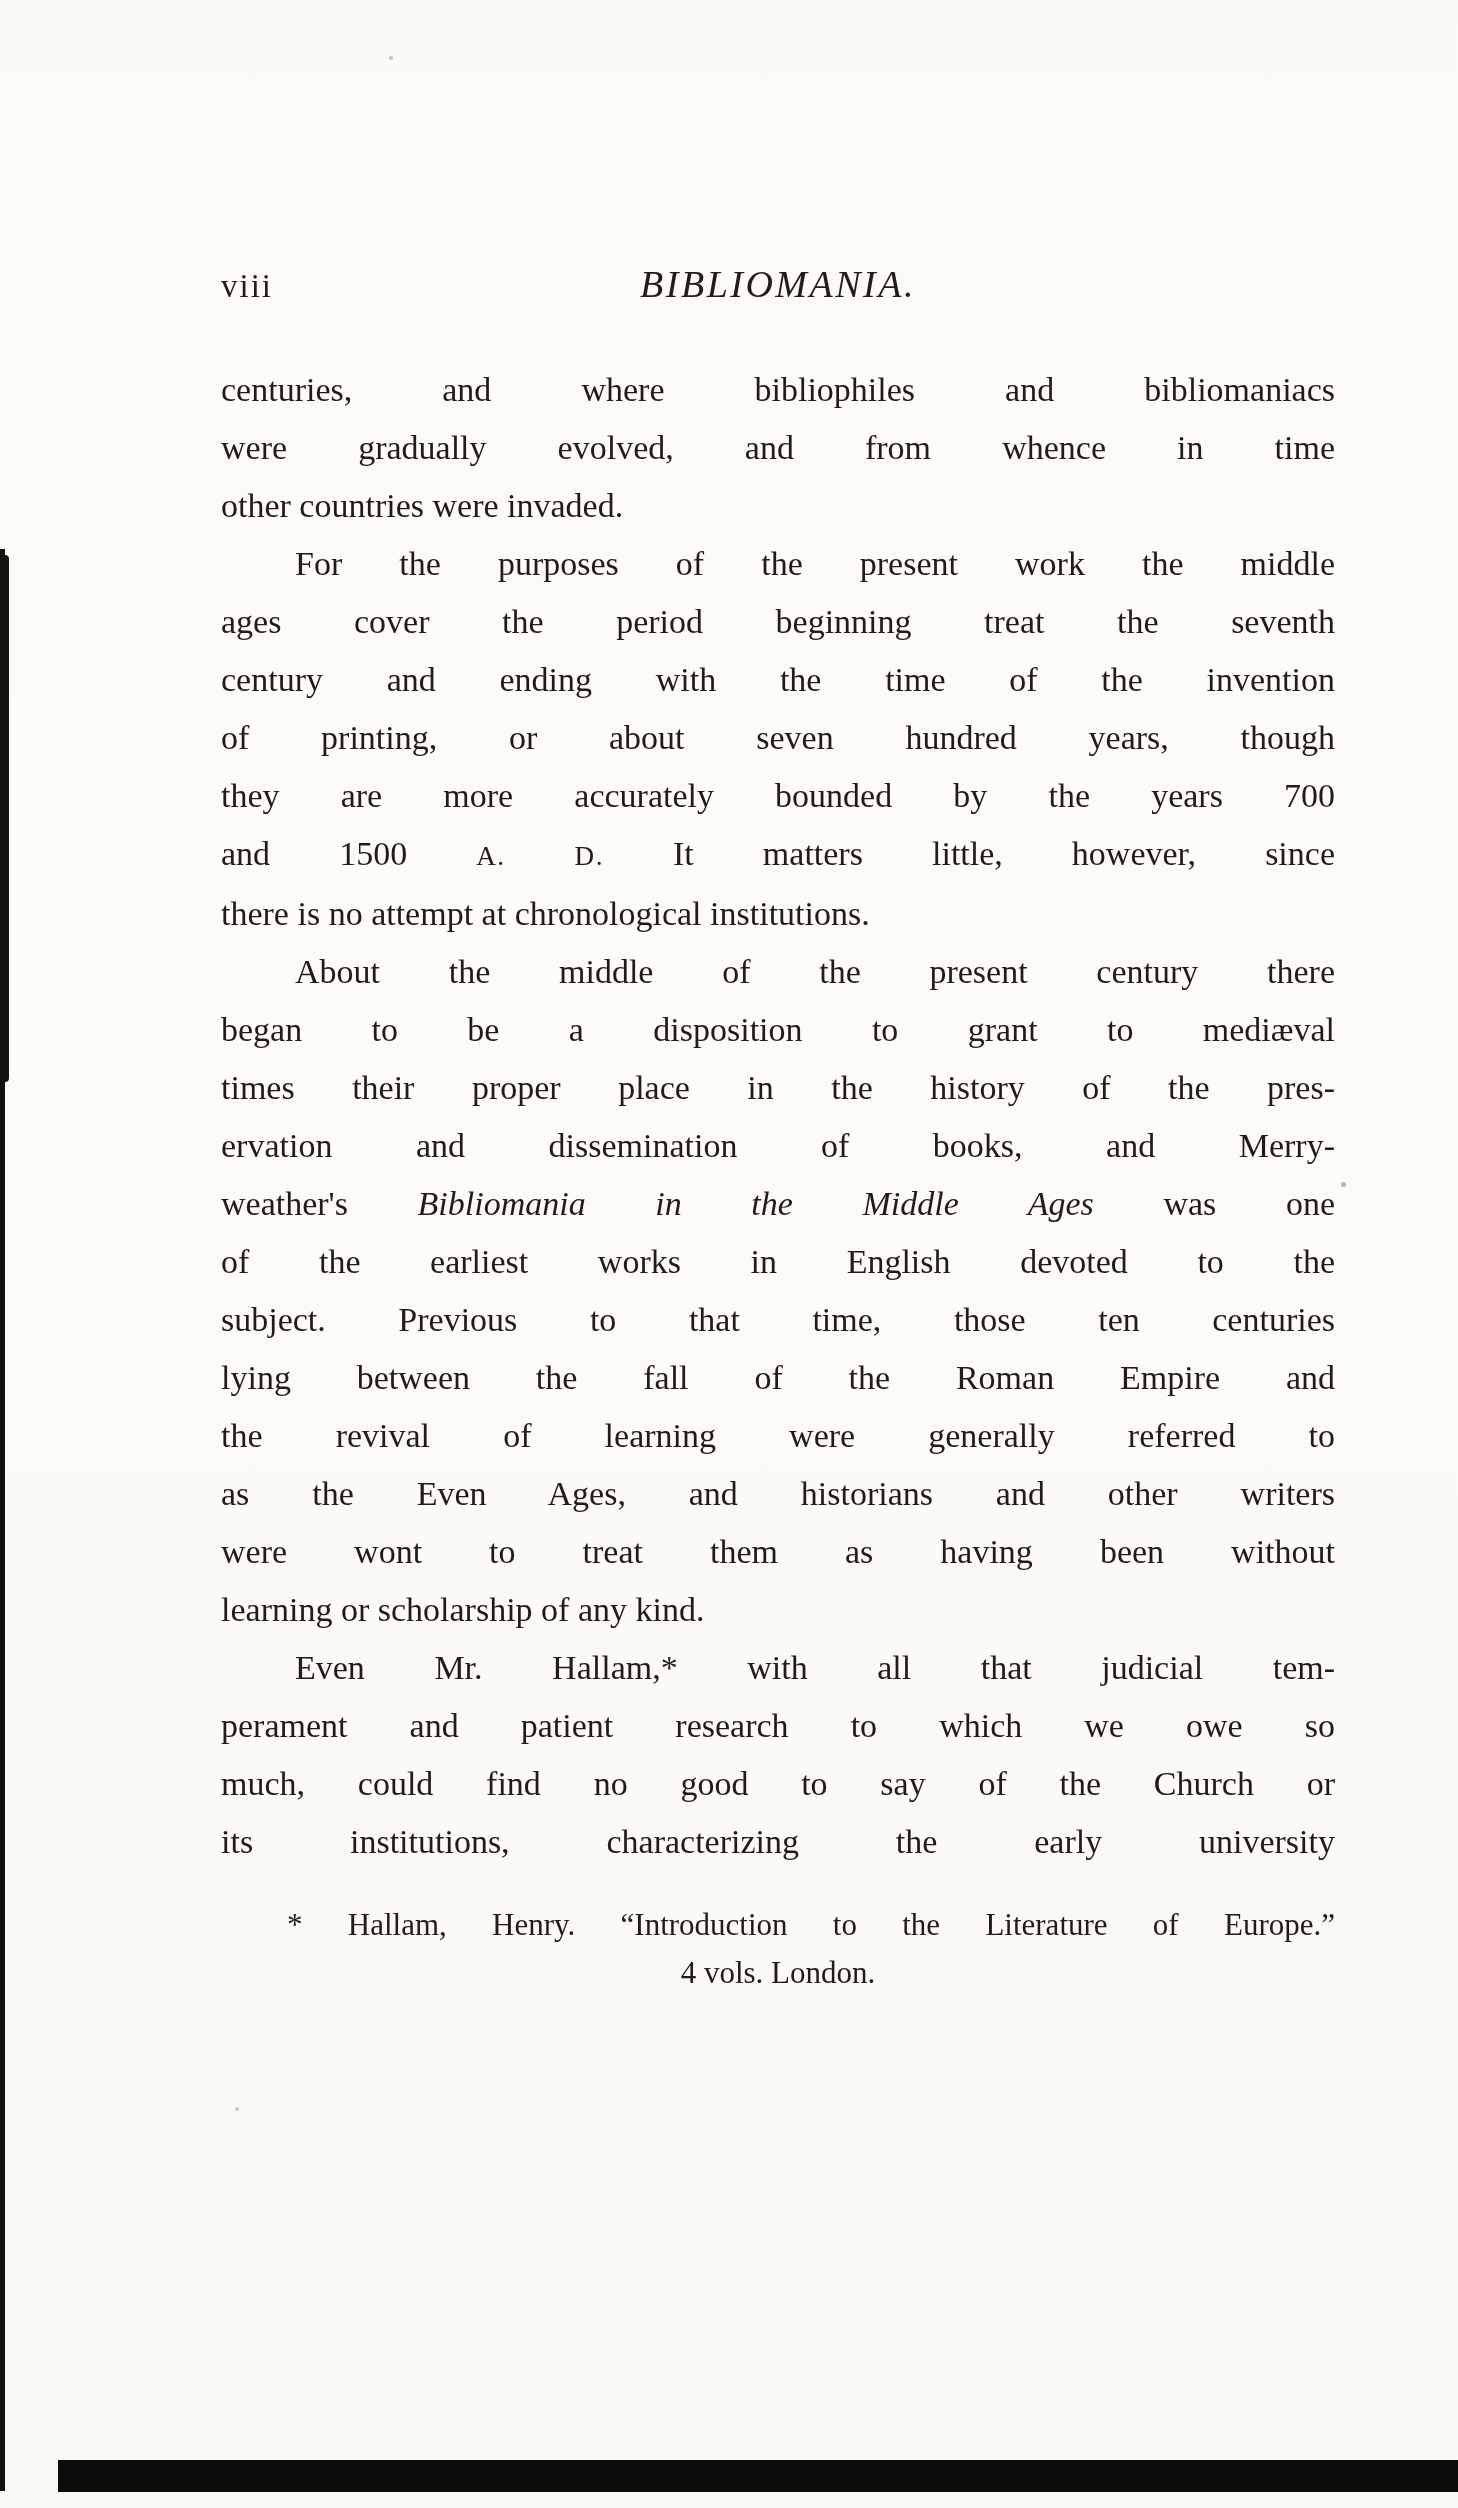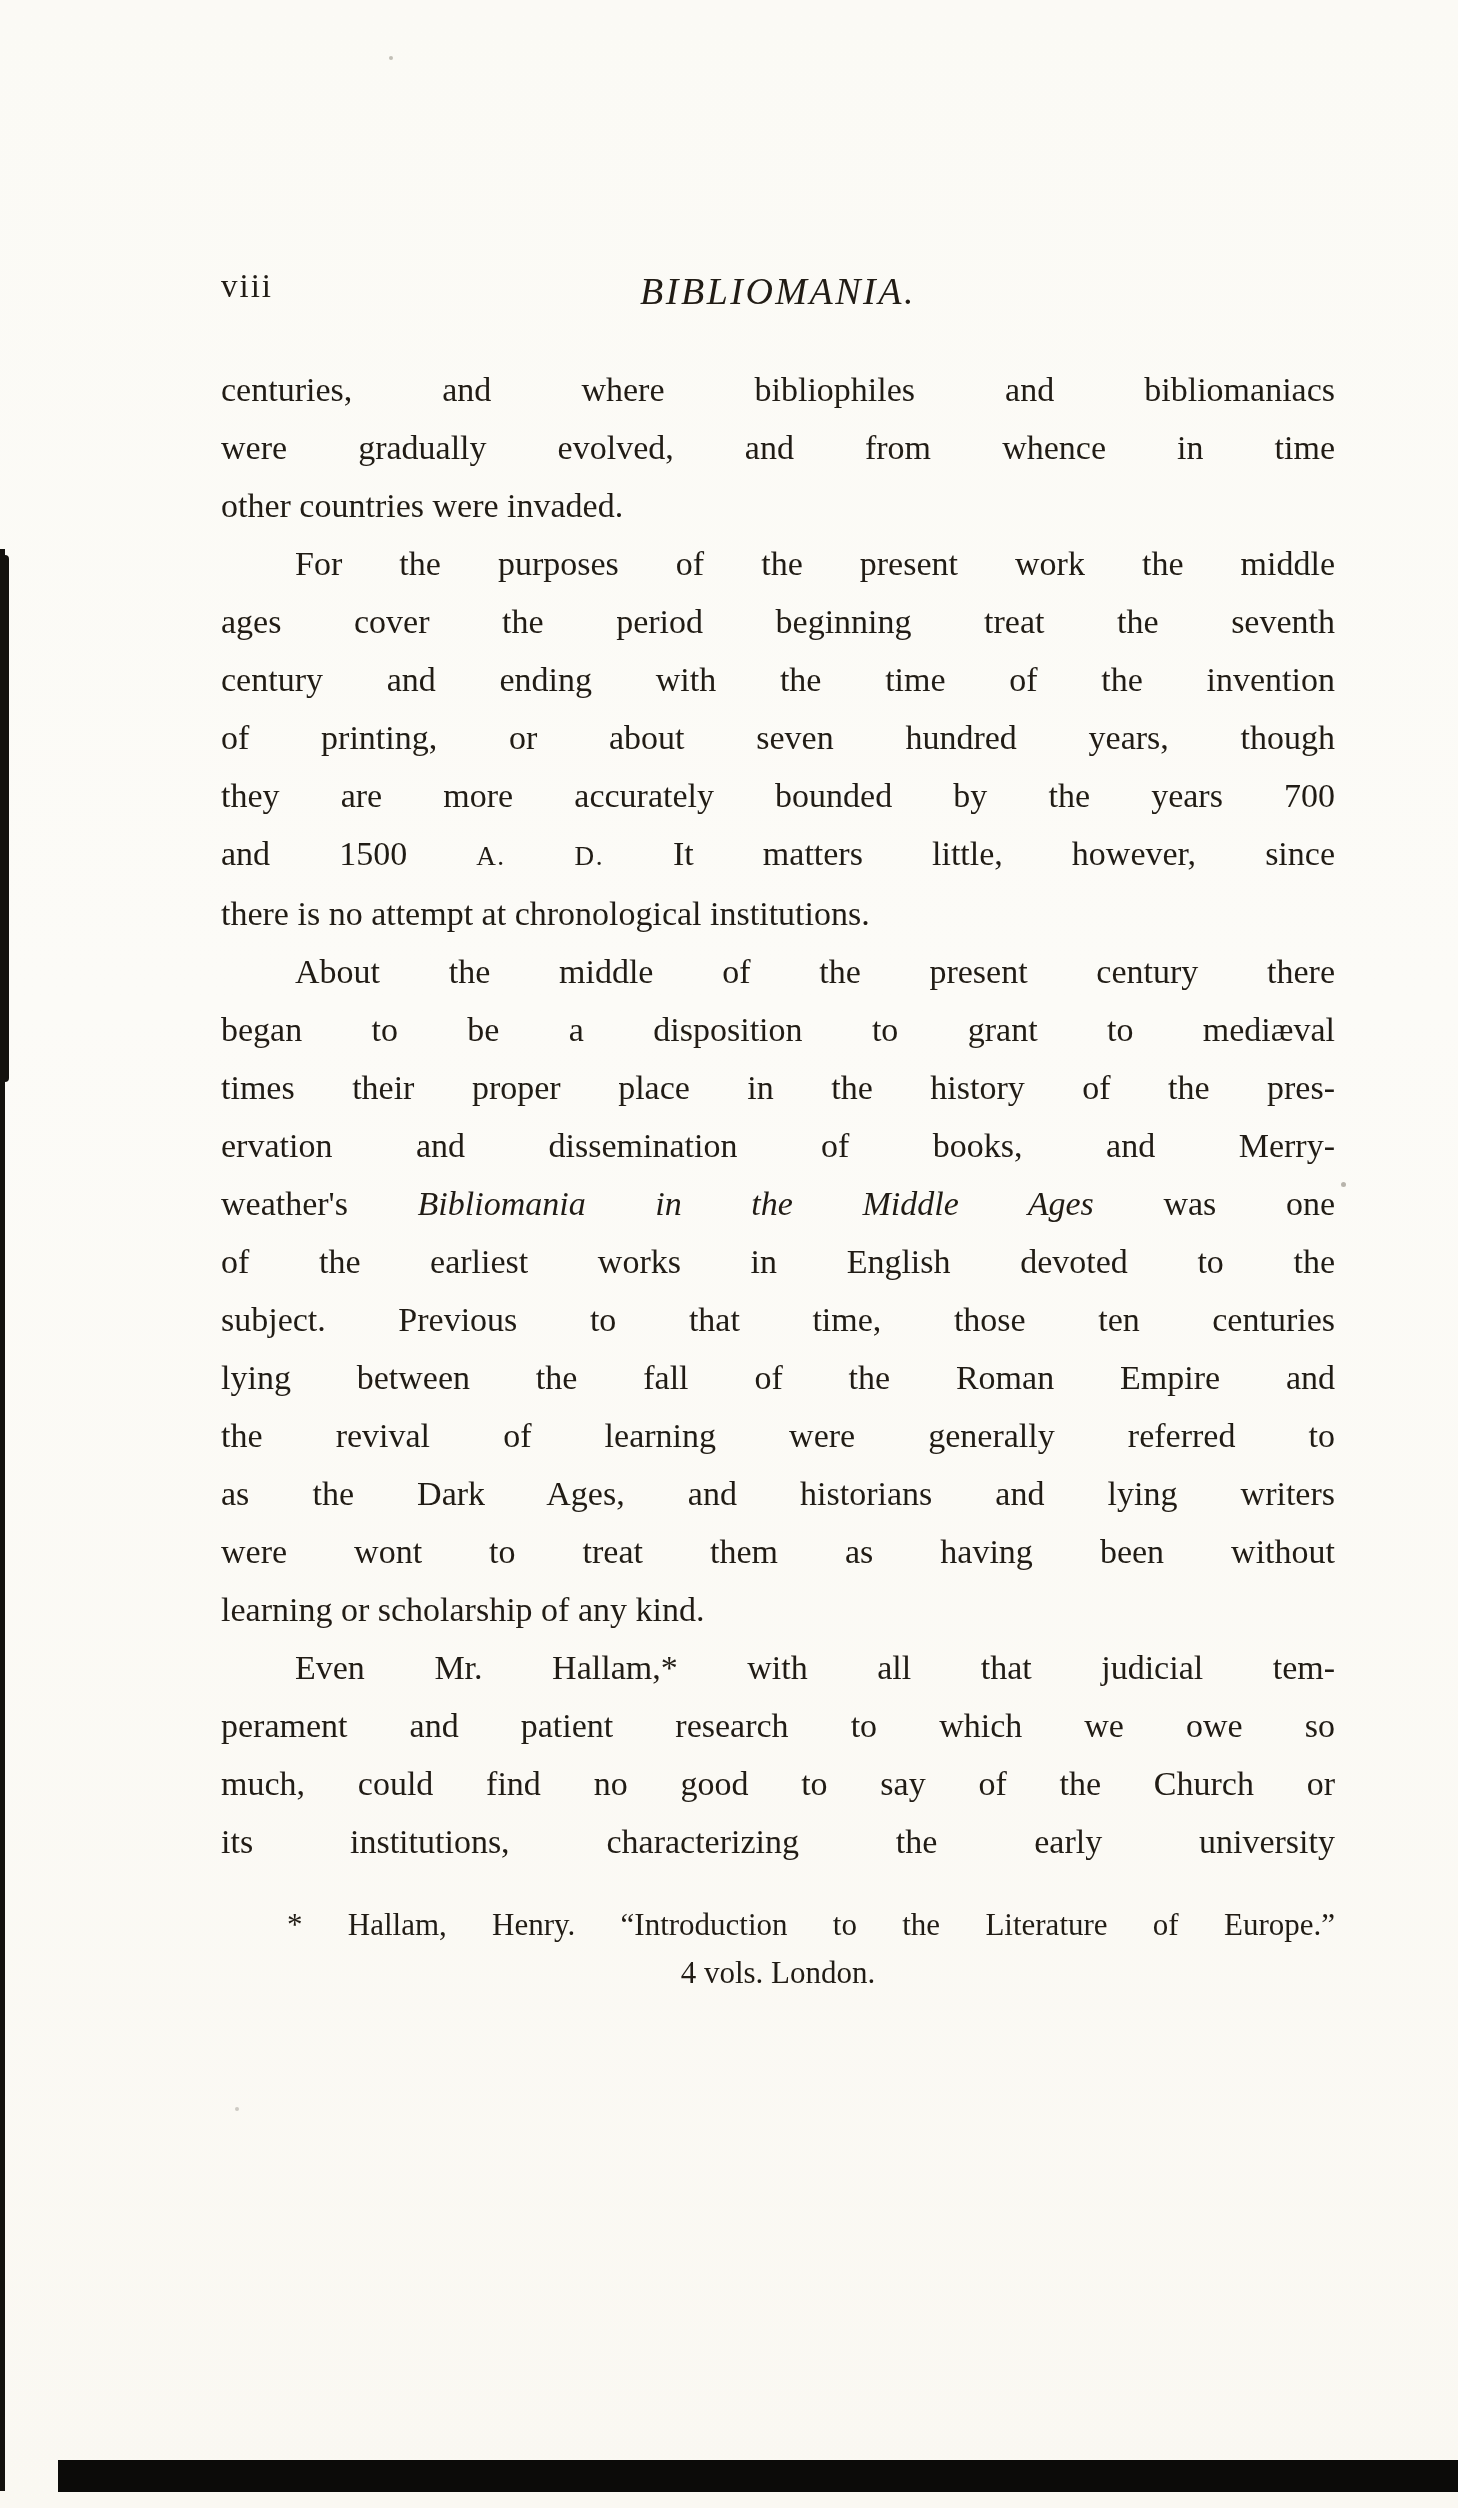--- a/index.html
+++ b/index.html
@@ -11,21 +11,21 @@
     margin: 0 auto;
     background: linear-gradient(180deg, #fbfaf5 0%, #fcfbf7 40%, #faf8f2 100%);
     overflow: hidden;
     font-family: "Liberation Serif", "DejaVu Serif", serif;
     color: #211c15;
   }
   .text-block { position: absolute; left: 221px; top: 261px; width: 1114px; }
   .page-header { position: relative; height: 52px; }
   .pagenum { position: absolute; left: 0; top: 7px; font-size: 33px; letter-spacing: 2px; text-align: center; }
   .running-title {
-    position: absolute; left: 0; right: 0; top: 8px;
+    position: absolute; left: 0; right: 0; top: 1px;
     text-align: center; font-style: italic;
     font-size: 38px; letter-spacing: 2.5px;
   }
   .body-text { margin-top: 48px; font-size: 34px; line-height: 58px; }
   .line { text-align: justify; text-align-last: justify; }
   .line.lastline { text-align-last: left; }
   .line.indent { text-indent: 74px; }
   .italic { font-style: italic; }
   .smallcaps { font-size: 0.8em; letter-spacing: 1.5px; }
   .footnote { margin-top: 30px; font-size: 31px; line-height: 48px; }
@@ -77,21 +77,21 @@
         <div class="paragraph">
           <div class="line indent"><span>About the middle of the present century there</span></div>
           <div class="line"><span>began to be a disposition to grant to mediæval</span></div>
           <div class="line"><span>times their proper place in the history of the pres-</span></div>
           <div class="line"><span>ervation and dissemination of books, and Merry-</span></div>
           <div class="line"><span>weather's </span><span class="italic">Bibliomania in the Middle Ages</span><span> was one</span></div>
           <div class="line"><span>of the earliest works in English devoted to the</span></div>
           <div class="line"><span>subject. Previous to that time, those ten centuries</span></div>
           <div class="line"><span>lying between the fall of the Roman Empire and</span></div>
           <div class="line"><span>the revival of learning were generally referred to</span></div>
-          <div class="line"><span>as the Dark Ages, and historians and lying writers</span></div>
+          <div class="line"><span>as the Even Ages, and historians and other writers</span></div>
           <div class="line"><span>were wont to treat them as having been without</span></div>
           <div class="line lastline"><span>learning or scholarship of any kind.</span></div>
         </div>
         <div class="paragraph">
           <div class="line indent"><span>Even Mr. Hallam,* with all that judicial tem-</span></div>
           <div class="line"><span>perament and patient research to which we owe so</span></div>
           <div class="line"><span>much, could find no good to say of the Church or</span></div>
           <div class="line"><span>its institutions, characterizing the early university</span></div>
         </div>
       </div>

